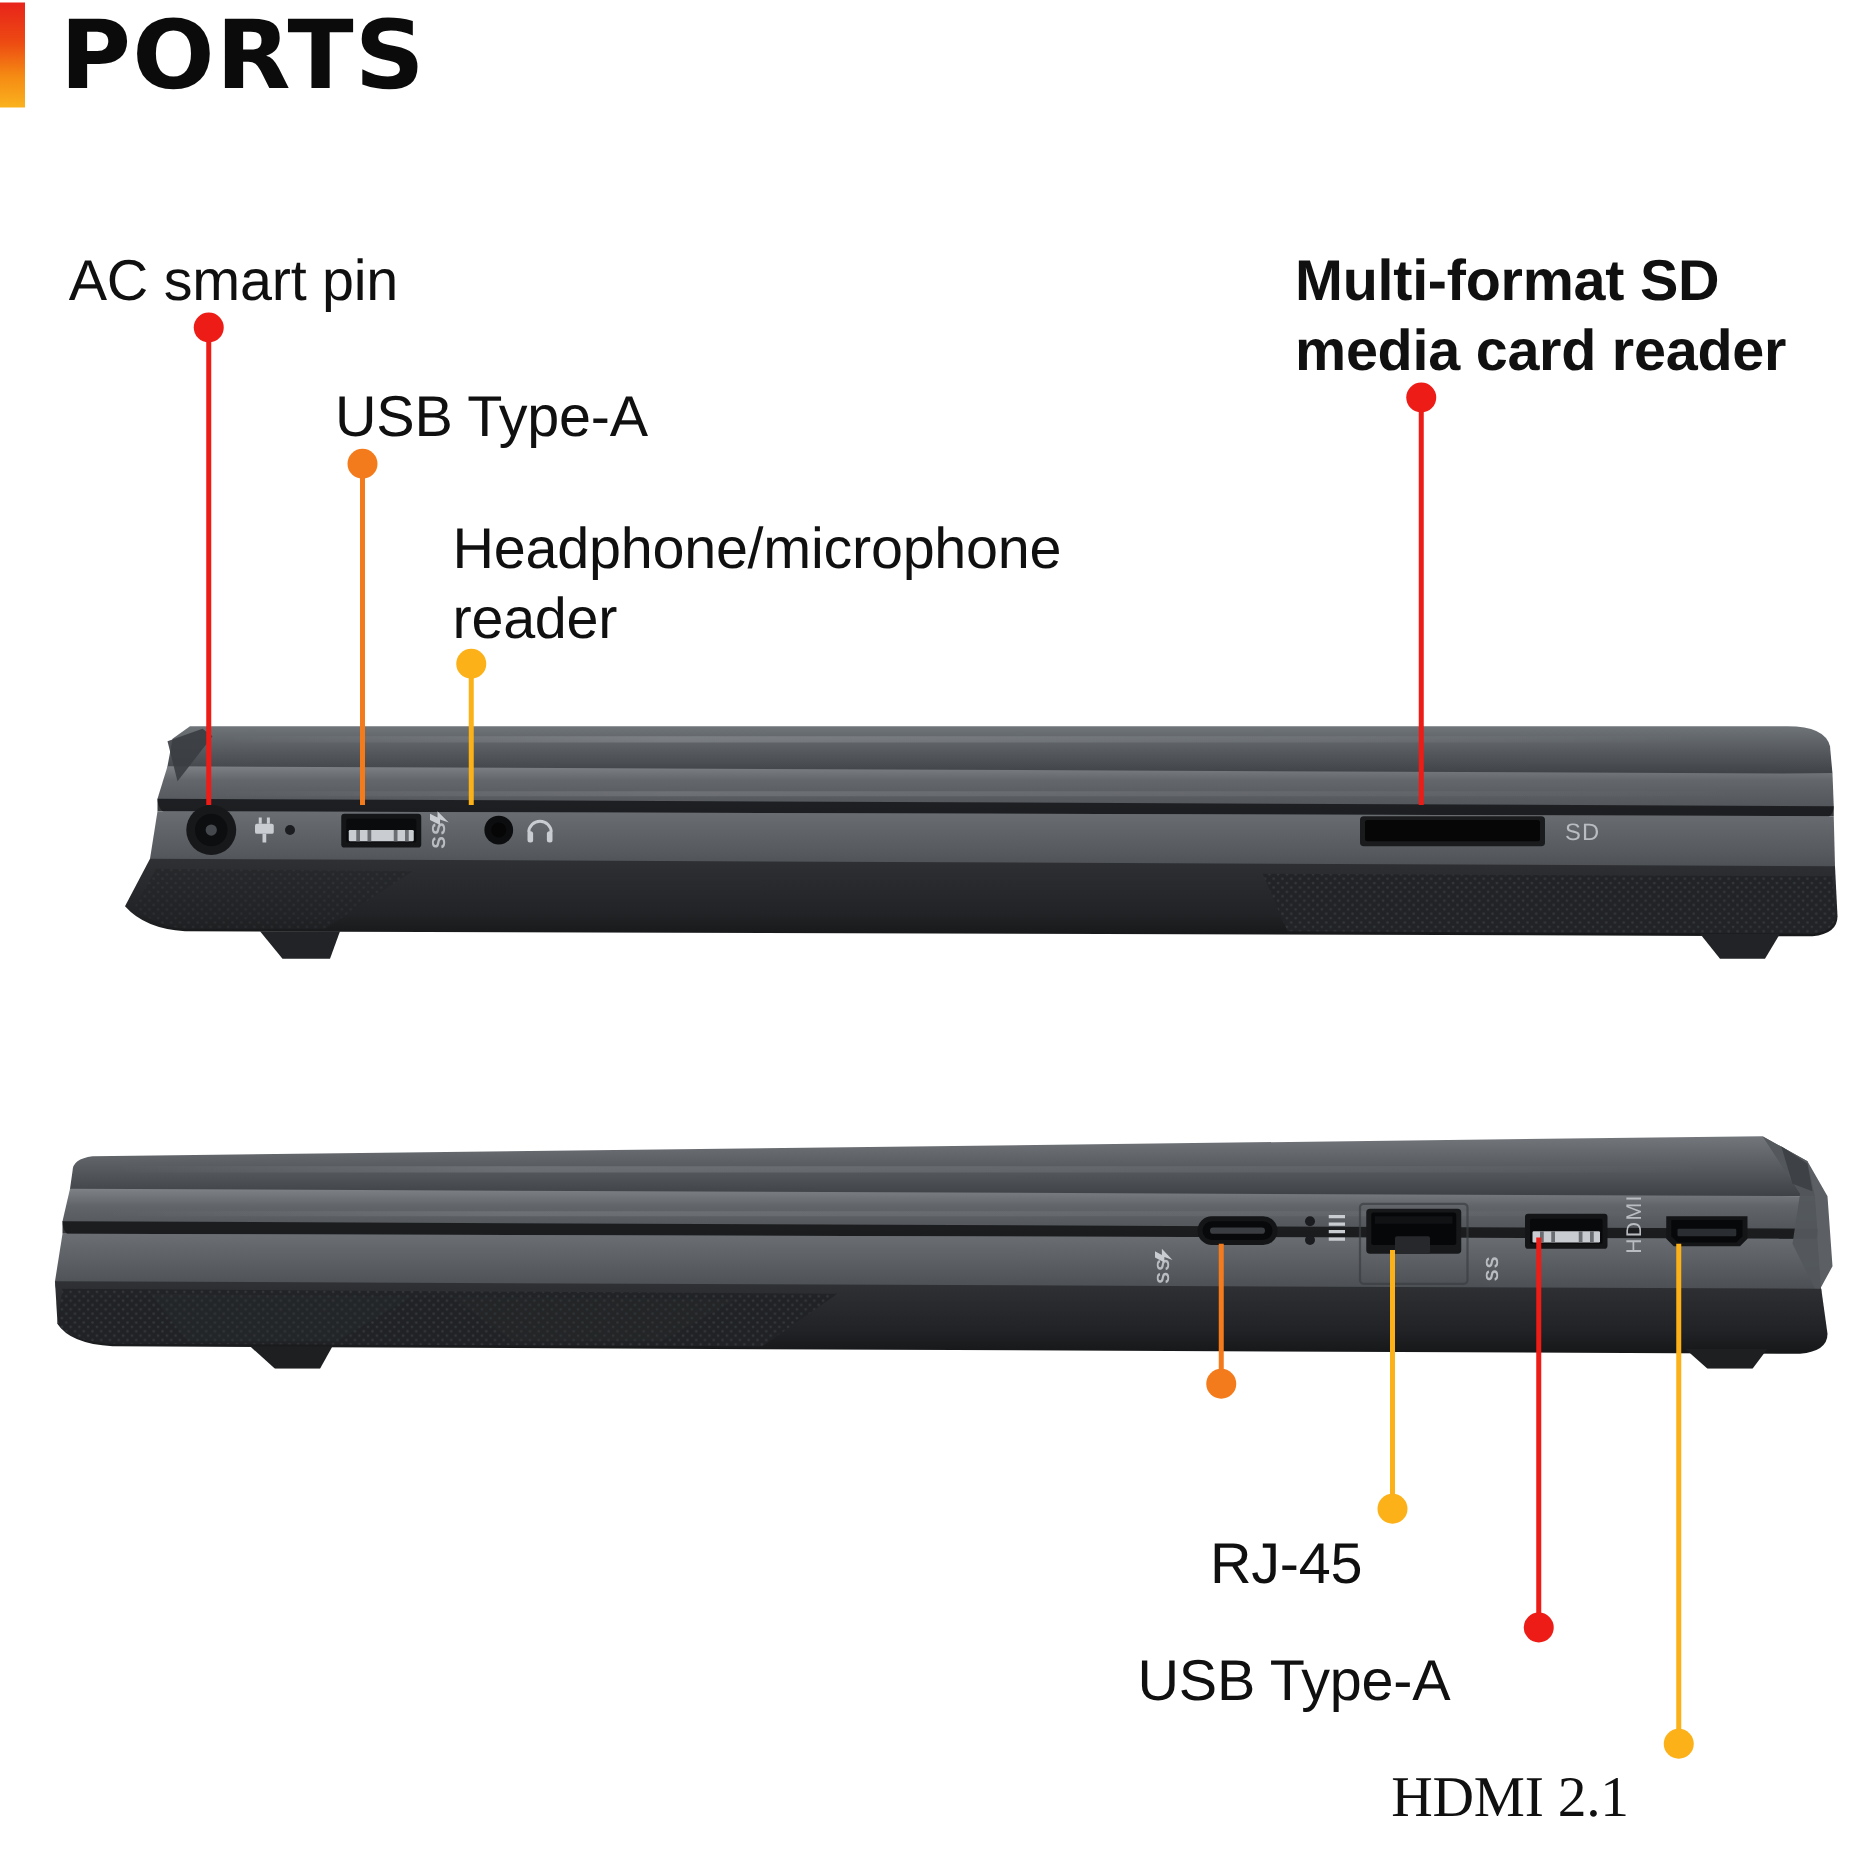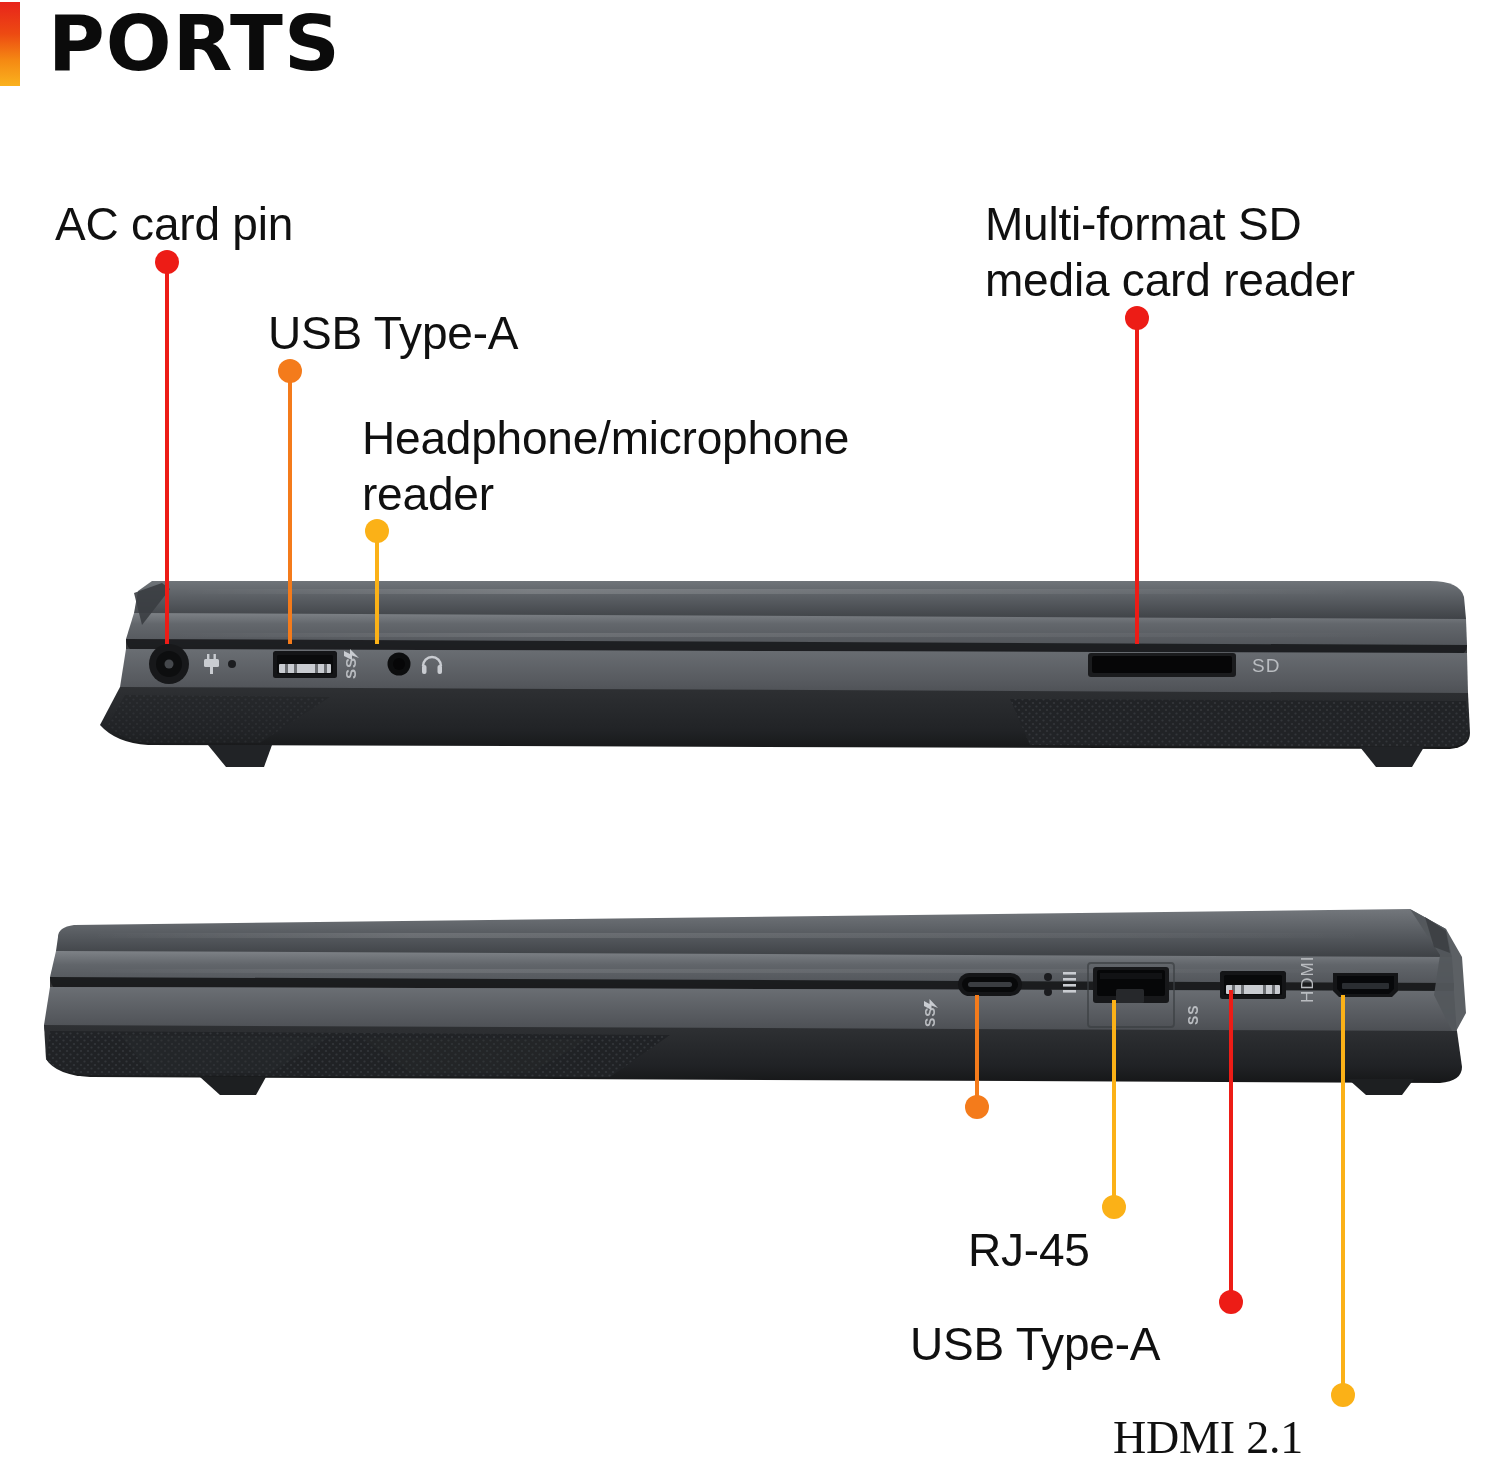--- a/index.html
+++ b/index.html
@@ -292,40 +292,40 @@
       <path d="M1303,78 L1368,78 L1368,96 L1362,102 L1309,102 L1303,96 Z" fill="#141517"></path>
       <path d="M1307,81 L1364,81 L1364,94 L1359,99 L1312,99 L1307,94 Z" fill="#07080a"></path>
       <rect x="1312" y="88" width="47" height="6" rx="1" fill="#2a2d31"></rect>
     </svg>
   </div>
 
   <div class="leader down" style="left:165px; top:262px; height:382px;">
     <div class="stem" style="height:382px; background:#ED1C16;"></div>
     <div class="dot" style="background:#ED1C16;"></div>
   </div>
-  <div class="label" style="left:55px; top:196px;">AC card pin</div>
+  <div class="label" style="left:55px; top:196px;">AC smart pin</div>
 
   <div class="leader down" style="left:288px; top:371px; height:273px;">
     <div class="stem" style="height:273px; background:#F47B1B;"></div>
     <div class="dot" style="background:#F47B1B;"></div>
   </div>
   <div class="label" style="left:268px; top:305px;">USB Type-A</div>
 
   <div class="leader down" style="left:375px; top:531px; height:113px;">
     <div class="stem" style="height:113px; background:#FBB117;"></div>
     <div class="dot" style="background:#FBB117;"></div>
   </div>
   <div class="label" style="left:362px; top:410px;">Headphone/microphone
 reader</div>
 
   <div class="leader down" style="left:1135px; top:318px; height:326px;">
     <div class="stem" style="height:326px; background:#ED1C16;"></div>
     <div class="dot" style="background:#ED1C16;"></div>
   </div>
-  <div class="label" style="left:985px; top:196px;">Multi-format SD
+  <div class="label" style="left:1036px; top:196px;font-weight:bold;">Multi-format SD
 media card reader</div>
 
   <div class="leader up" style="left:975px; top:995px; height:112px;">
     <div class="stem" style="height:112px; background:#F47B1B;"></div>
     <div class="dot" style="background:#F47B1B;"></div>
   </div>
 
   <div class="leader up" style="left:1112px; top:1000px; height:207px;">
     <div class="stem" style="height:207px; background:#FBB117;"></div>
     <div class="dot" style="background:#FBB117;"></div>

